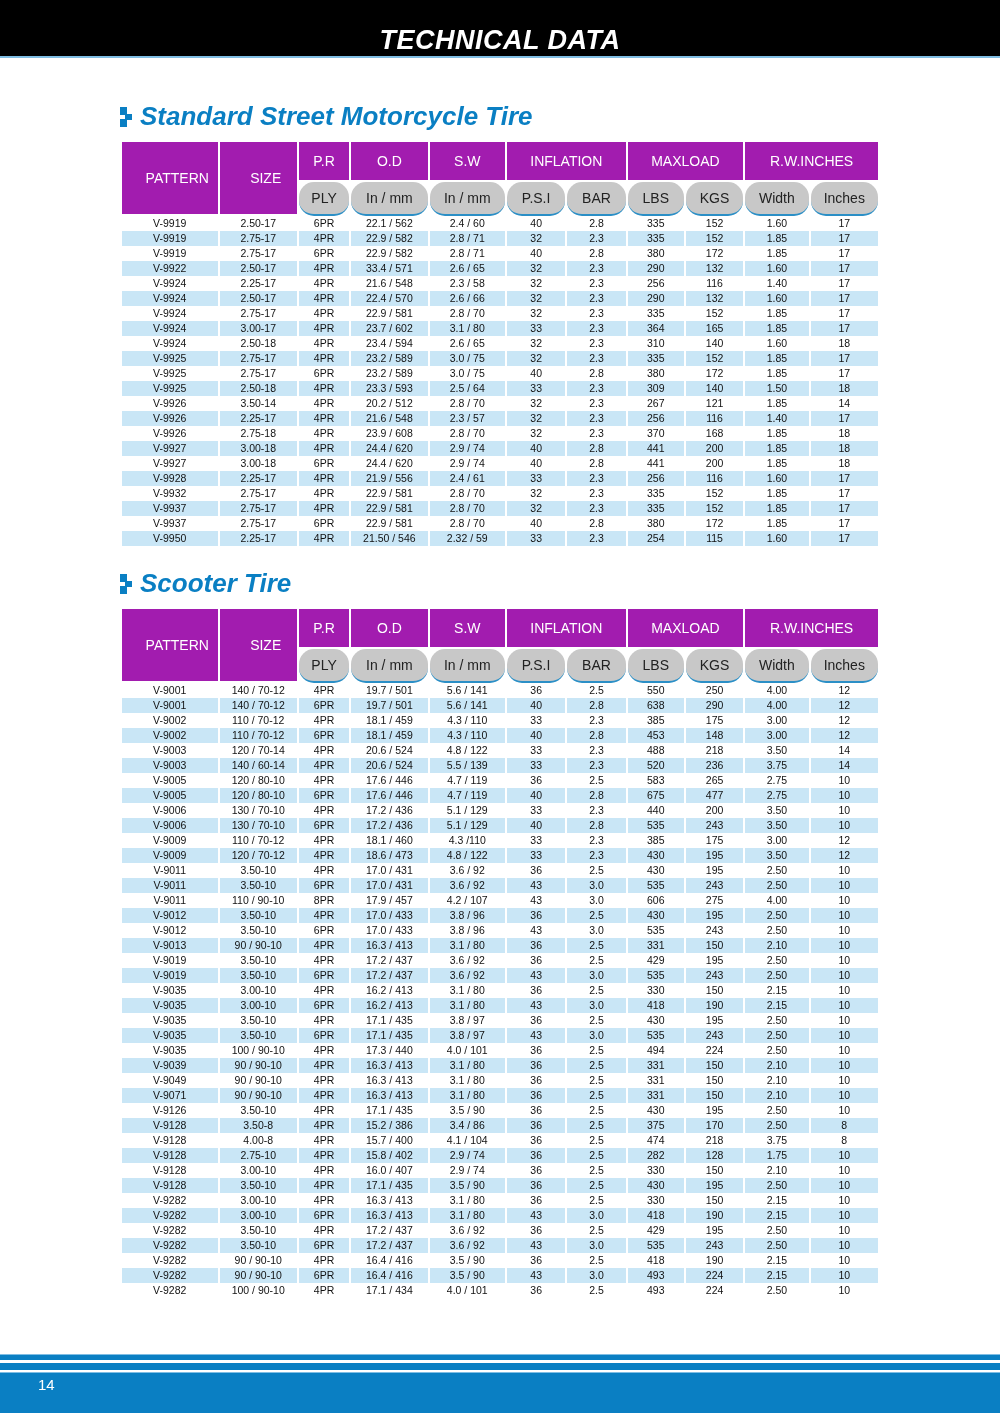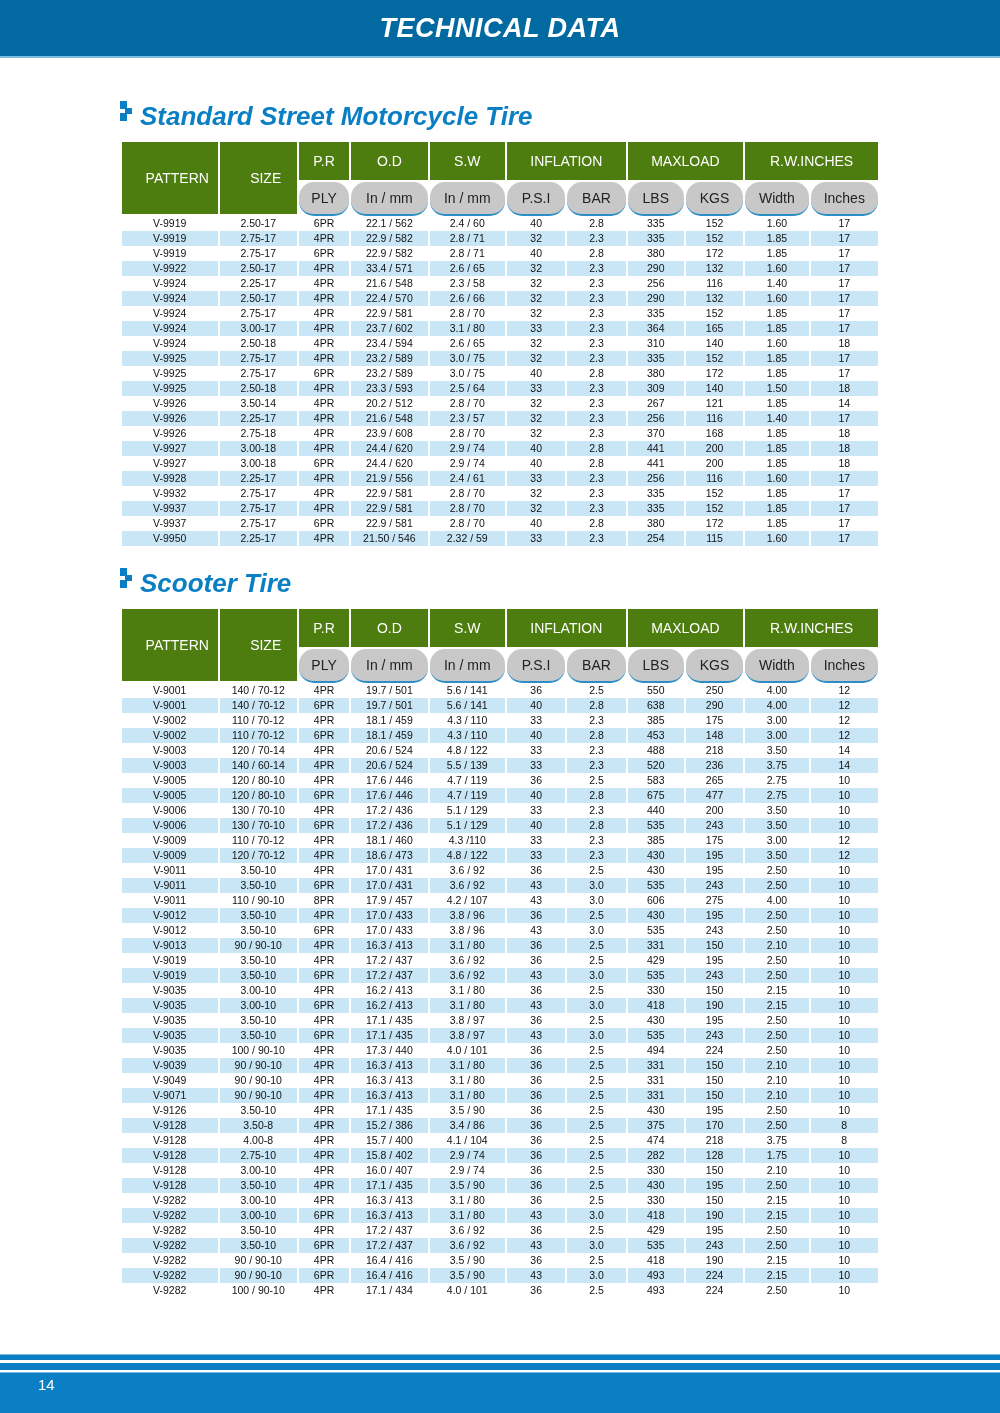--- a/index.html
+++ b/index.html
@@ -3,30 +3,30 @@
 <meta charset="utf-8">
 <style>
   html, body { margin: 0; padding: 0; }
   body {
     width: 1000px; height: 1413px; position: relative; overflow: hidden;
     background: #ffffff;
     font-family: "Liberation Sans", sans-serif;
   }
   .top-banner {
     position: absolute; left: 0; top: 0; width: 1000px; height: 56px;
-    background: #0369a1;
+    background: #000000;
     border-bottom: 2px solid #7fbde3;
-    display: flex; align-items: center; justify-content: center;
+    display: flex; align-items: flex-end; justify-content: center;
   }
   .top-banner h1 {
     margin: 0; color: #fff; font-size: 27px; font-weight: bold; font-style: italic;
     letter-spacing: 0.5px;
   }
   .section-title {
-    position: absolute; left: 120px; display: flex; align-items: flex-start;
+    position: absolute; left: 120px; display: flex; align-items: center;
     color: #0a7fc3; font-size: 26px; font-weight: bold; font-style: italic;
   }
   .section-title .mark {
     width: 12px; height: 20px; margin-right: 8px; position: relative;
   }
   .section-title .mark::before {
     content: ""; position: absolute; left: 0; top: 0; width: 7px; height: 20px;
     background: #0a7fc3;
   }
   .section-title .mark::after {
@@ -40,21 +40,21 @@
     position: absolute; left: 120px; width: 760px;
     border-collapse: separate; border-spacing: 2px 0;
     font-family: "Liberation Sans", sans-serif;
     table-layout: fixed;
   }
   table.spec th {
     color: #fff; font-weight: normal; font-size: 14px;
     border-right: 0;
   }
   table.spec thead tr.h1 th {
-    background: #4d7c0f; height: 36px;
+    background: #a21caf; height: 36px;
     border-bottom: 2px solid #ffffff;
   }
   table.spec thead th.rowspan { background: #2b8fc6; padding-left: 16px; }
   table.spec thead tr.h2 th {
     background: #c8c8c8; color: #222; height: 30px; font-size: 14px; border-radius: 15px;
   }
   table.spec thead tr.h2 th.under { border-bottom: 2px solid #2b8fc6; }
   table.spec tbody td {
     font-size: 10.5px; color: #111; text-align: center; height: 15px;
     padding: 0; line-height: 15px; white-space: nowrap;

